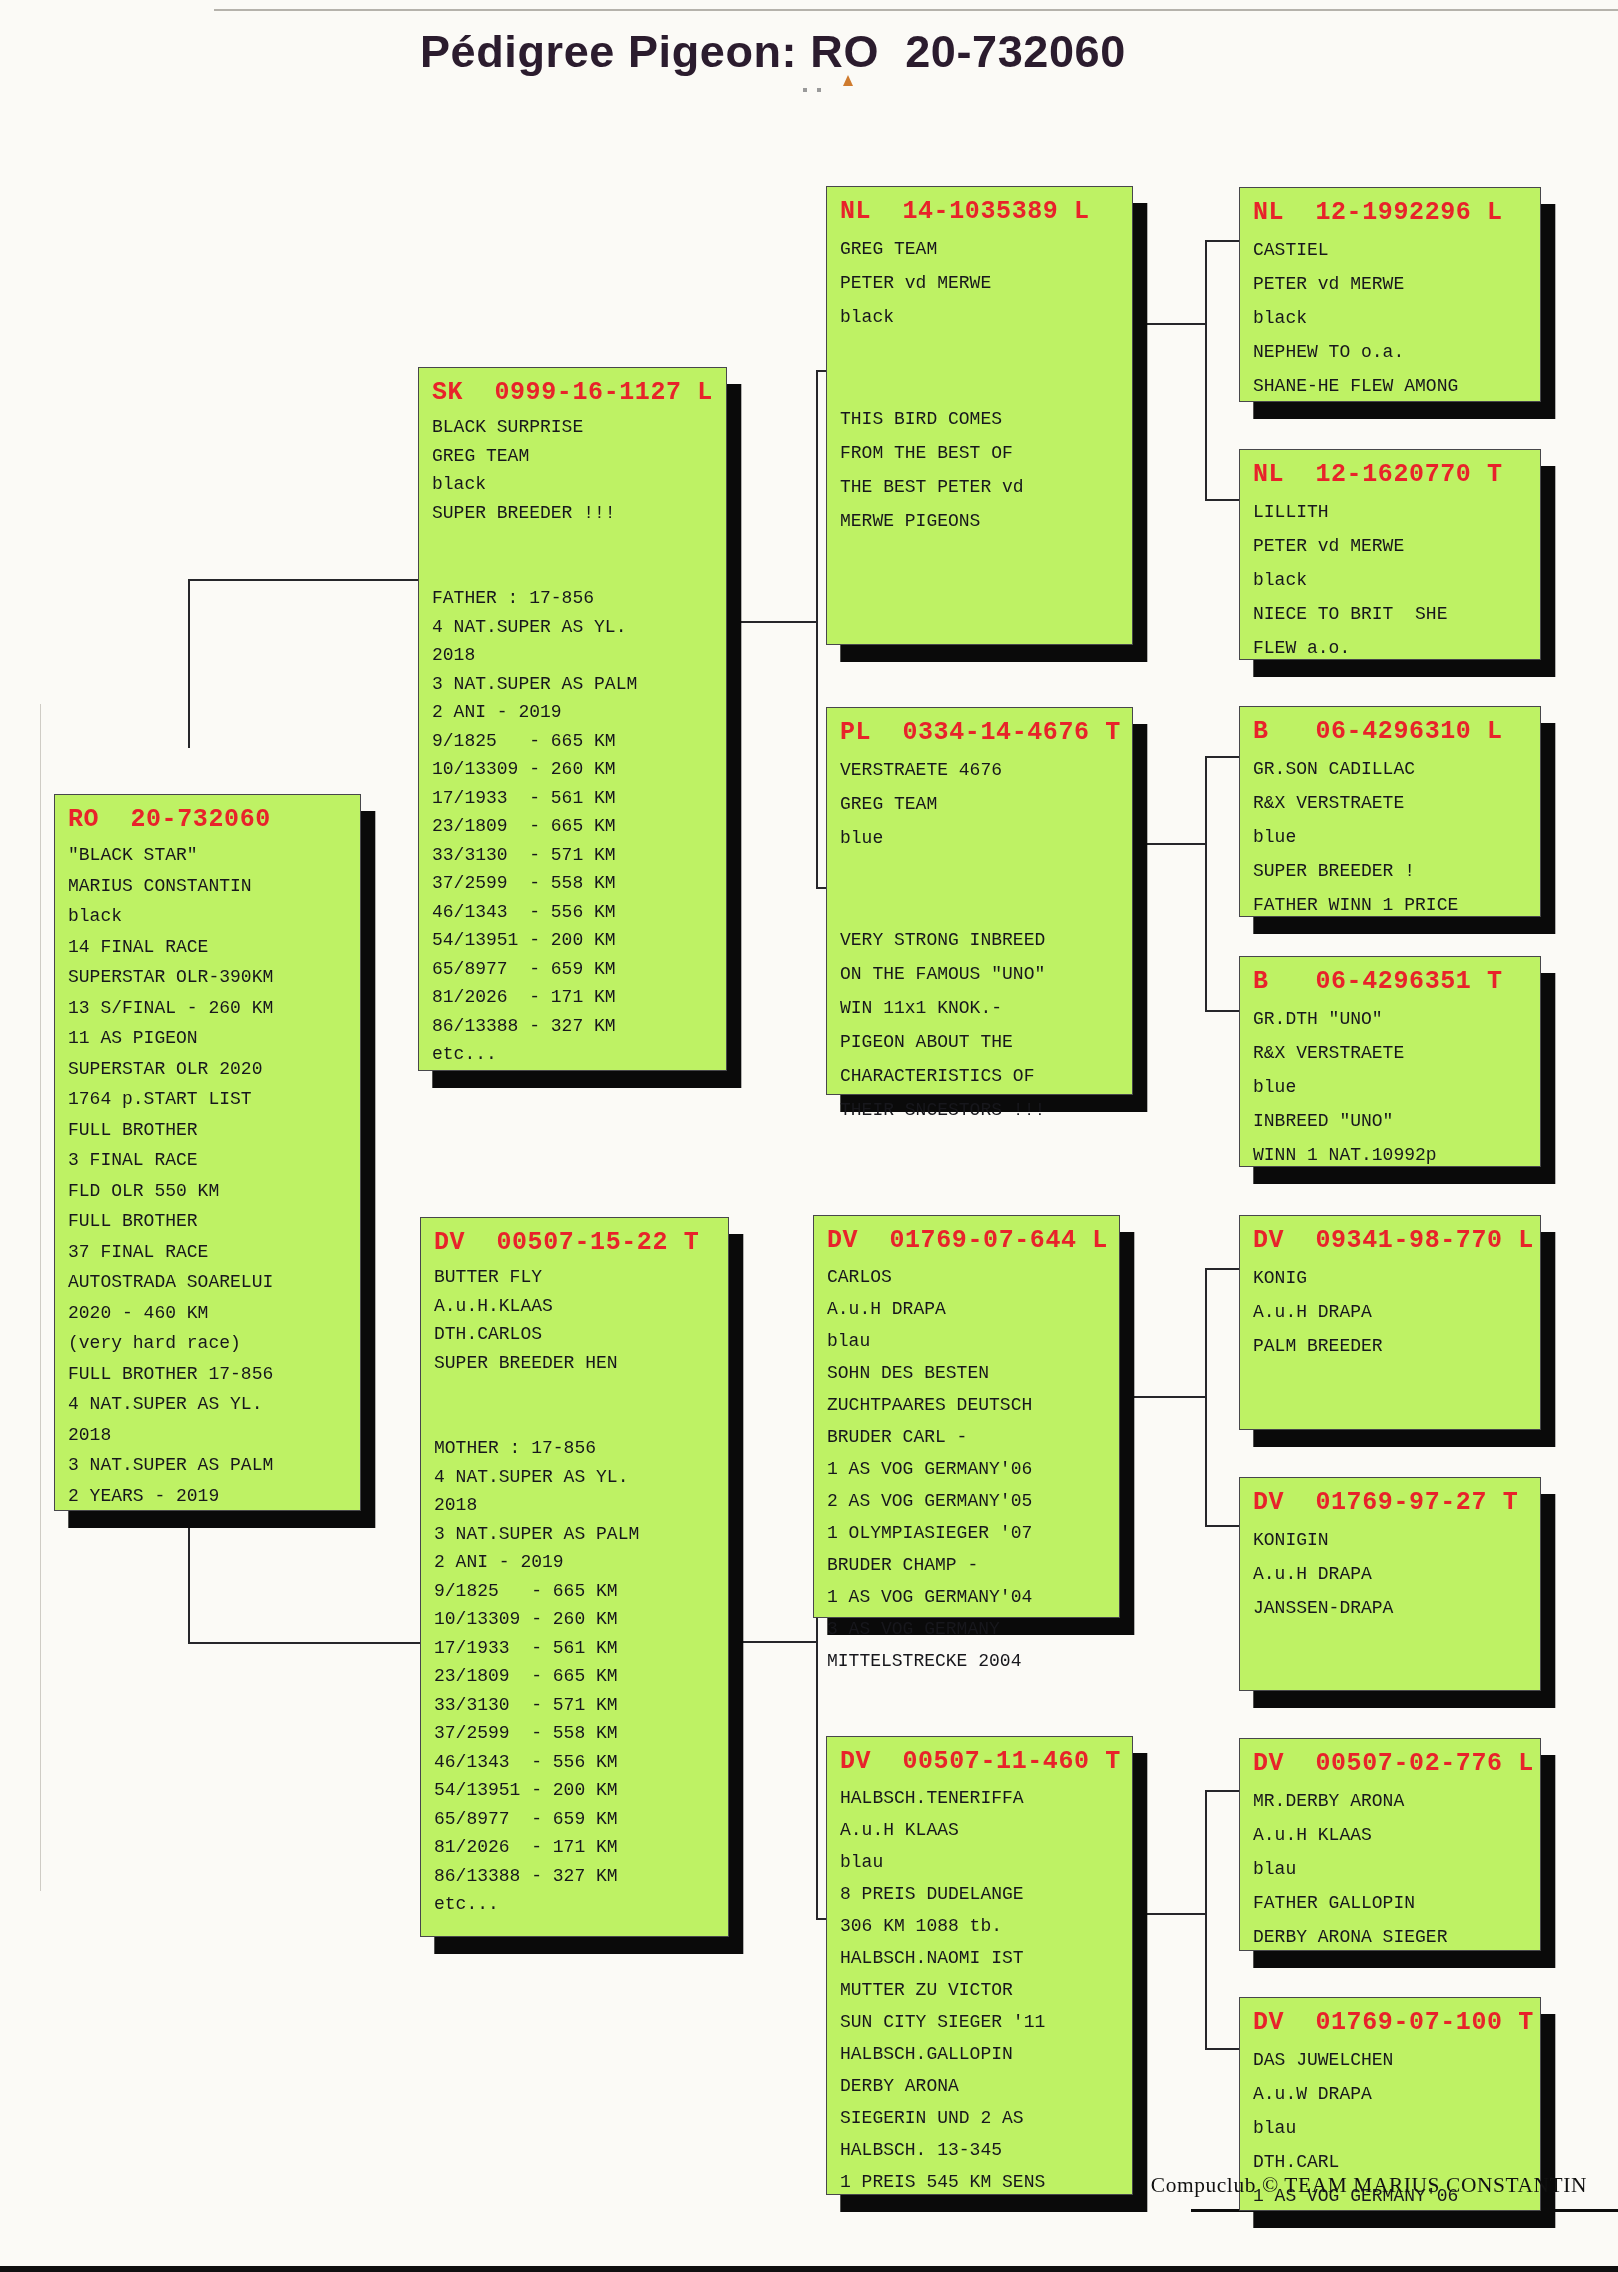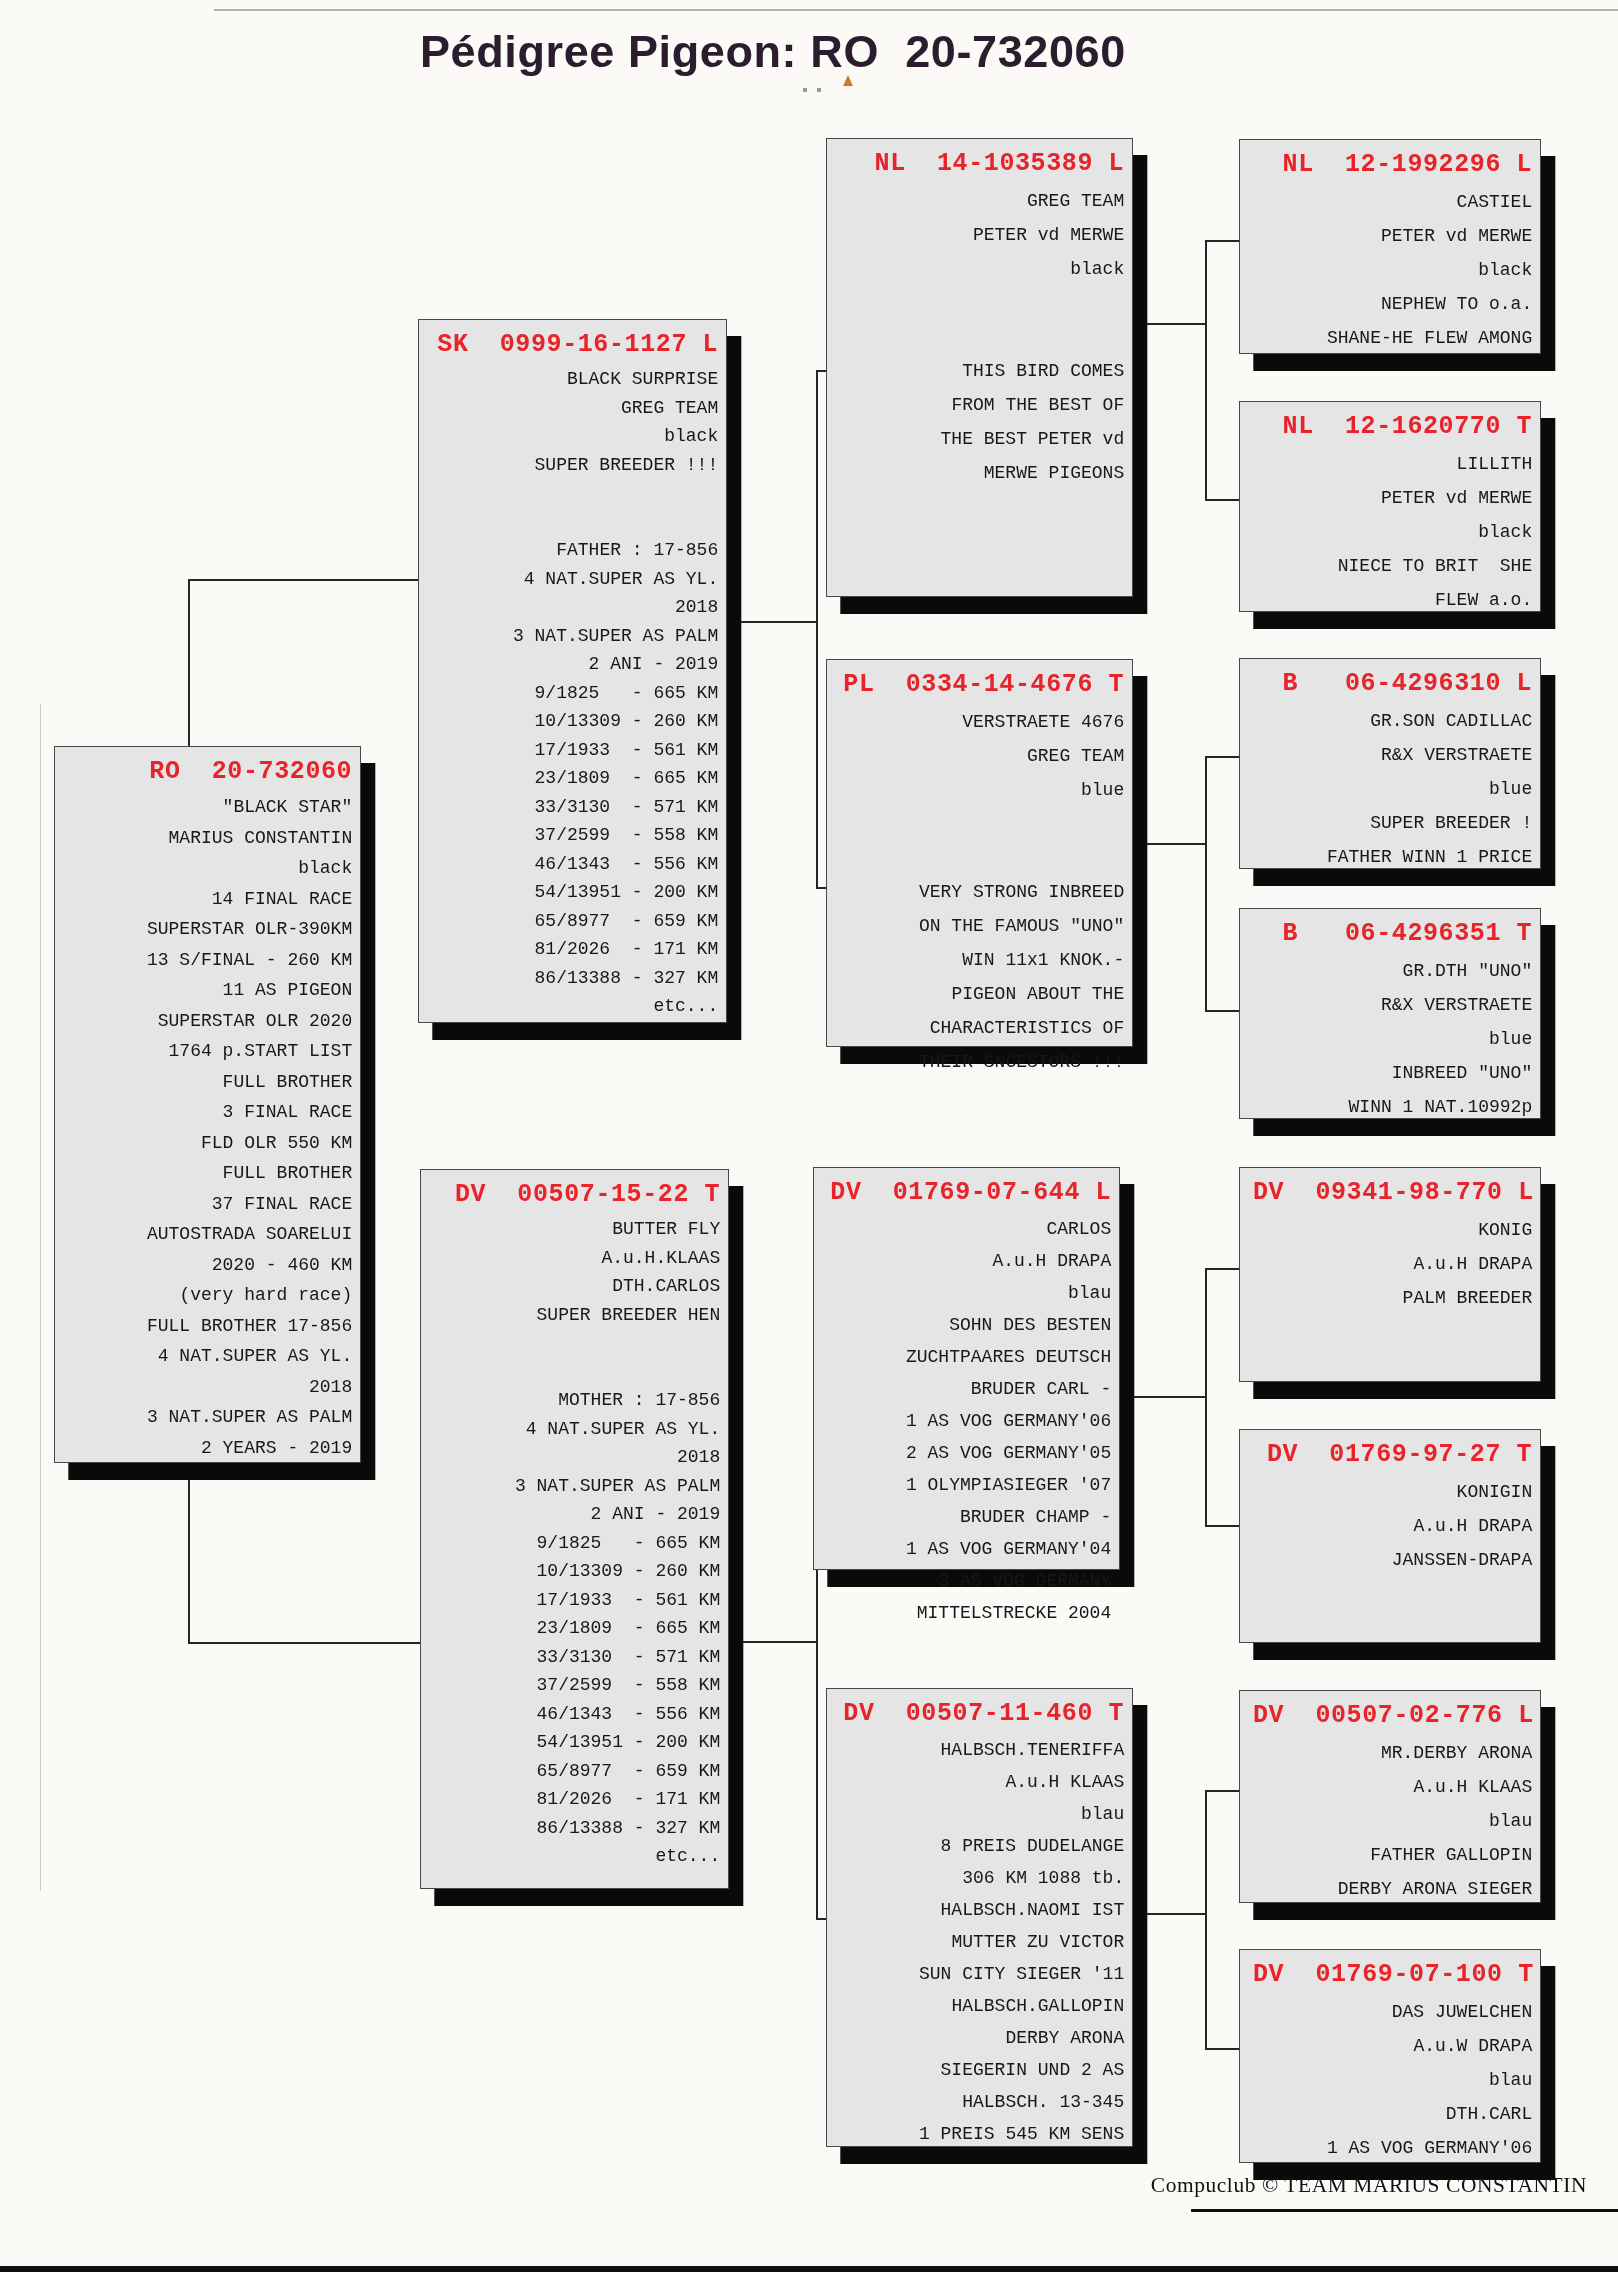--- a/index.html
+++ b/index.html
@@ -1,28 +1,29 @@
 <!DOCTYPE html>
 <html style="font-size:10.4px"><head>
 <meta charset="utf-8">
 <style>
   html,body{margin:0;padding:0;background:#e8e6e0;}
   .page{
     position:relative;width:1619px;height:2273px;background:#fbfaf6;
-    overflow:hidden;font-family:"Liberation Mono","DejaVu Sans Mono",monospace;text-align:right;
+    overflow:hidden;font-family:"Liberation Mono","DejaVu Sans Mono",monospace;
   }
   .title{
     position:absolute;left:420px;top:26px;margin:0;
     font-family:"Liberation Sans","DejaVu Sans",sans-serif;
     font-size:45px;font-weight:700;letter-spacing:0.6px;color:#2b1c2e;white-space:pre;
   }
   .pbox{
-    position:absolute;box-sizing:border-box;background:#e5e5e5;
+    position:absolute;box-sizing:border-box;background:#bef264;
     border:1.3px solid #47474b;box-shadow:14.3px 17px 0 #0a0a0a;
     padding:5.2px 7.8px 5.2px 13px;
+    margin-top:48px;
   }
   .ring{
     font-weight:bold;font-size:25px;line-height:40px;color:#e8232a;
     letter-spacing:0.6px;white-space:pre;
   }
   .pbody{
     font-size:18px;color:#17171c;white-space:pre;
   }
   .lh44{line-height:28.5px}.lh47{line-height:30.5px}
   .lh50{line-height:32px}.lh52{line-height:34px}

